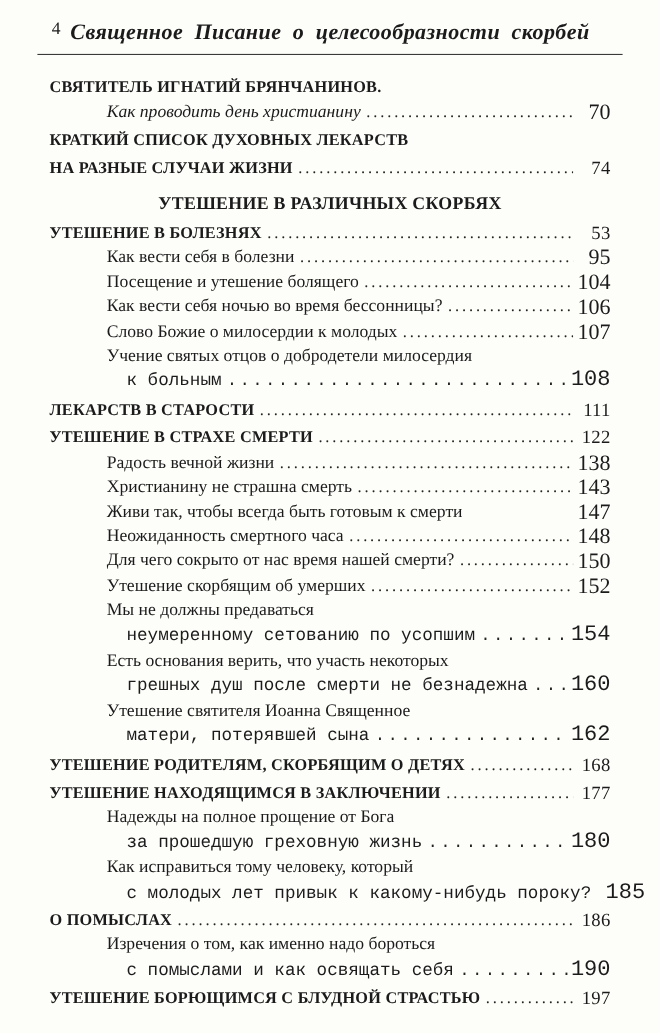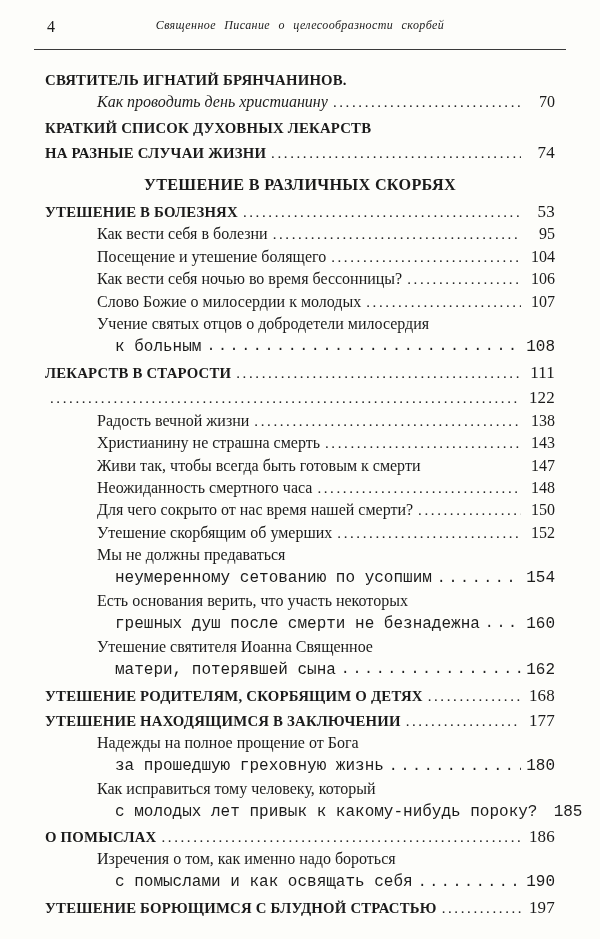--- a/index.html
+++ b/index.html
@@ -22,35 +22,36 @@
   }
   .folio {
     position: absolute;
     left: 2px;
     top: 2px;
     font-size: 16px;
   }
   .running-title {
     text-align: center;
     font-style: italic;
-    font-size: 12px;
+    font-size: 20px;
     letter-spacing: 0.4px;
     word-spacing: 5px;
     padding-top: 2px;
+    font-weight: bold;
   }
   .header-rule {
     border-top: 1.4px solid #3a3a3a;
     margin: 7px -11px 0 -11px;
   }
   .toc-list {
     padding-top: 16px;
   }
   .row {
     display: flex;
-    align-items: center;
+    align-items: flex-start;
     line-height: 22.4px;
     font-size: 16px;
   }
   .row.caps {
     font-weight: bold;
     font-size: 14.8px;
     letter-spacing: 0.2px;
     margin-top: 3px;
   }
   .row.italic .txt { font-style: italic; }
@@ -77,21 +78,21 @@
     letter-spacing: 2.6px;
     font-weight: normal;
     font-size: 15px;
     color: #222;
   }
   .pg {
     flex: none;
     min-width: 32px;
     text-align: right;
     font-weight: normal;
-    font-size: 16px;
+    font-size: 20px;
   }
   .row.caps .pg { font-size: 17px; }
 </style>
 </head>
 <body>
 
 <div class="book-page">
   <div class="page-header">
     <span class="folio">4</span>
     <div class="running-title">Священное Писание о целесообразности скорбей</div>
@@ -147,20 +148,21 @@
         <span class="txt">к больным</span>
         <span class="leader dotted"></span>
         <span class="pg">108</span>
       </div>
       <div class="row caps">
         <span class="txt">ЛЕКАРСТВ В СТАРОСТИ</span>
         <span class="leader dotted"></span>
         <span class="pg">111</span>
       </div>
       <div class="row caps">
+        <span class="txt">УТЕШЕНИЕ В СТРАХЕ СМЕРТИ</span>
         <span class="leader dotted"></span>
         <span class="pg">122</span>
       </div>
       <div class="row normal ind1">
         <span class="txt">Радость вечной жизни</span>
         <span class="leader dotted"></span>
         <span class="pg">138</span>
       </div>
       <div class="row normal ind1">
         <span class="txt">Христианину не страшна смерть</span>

